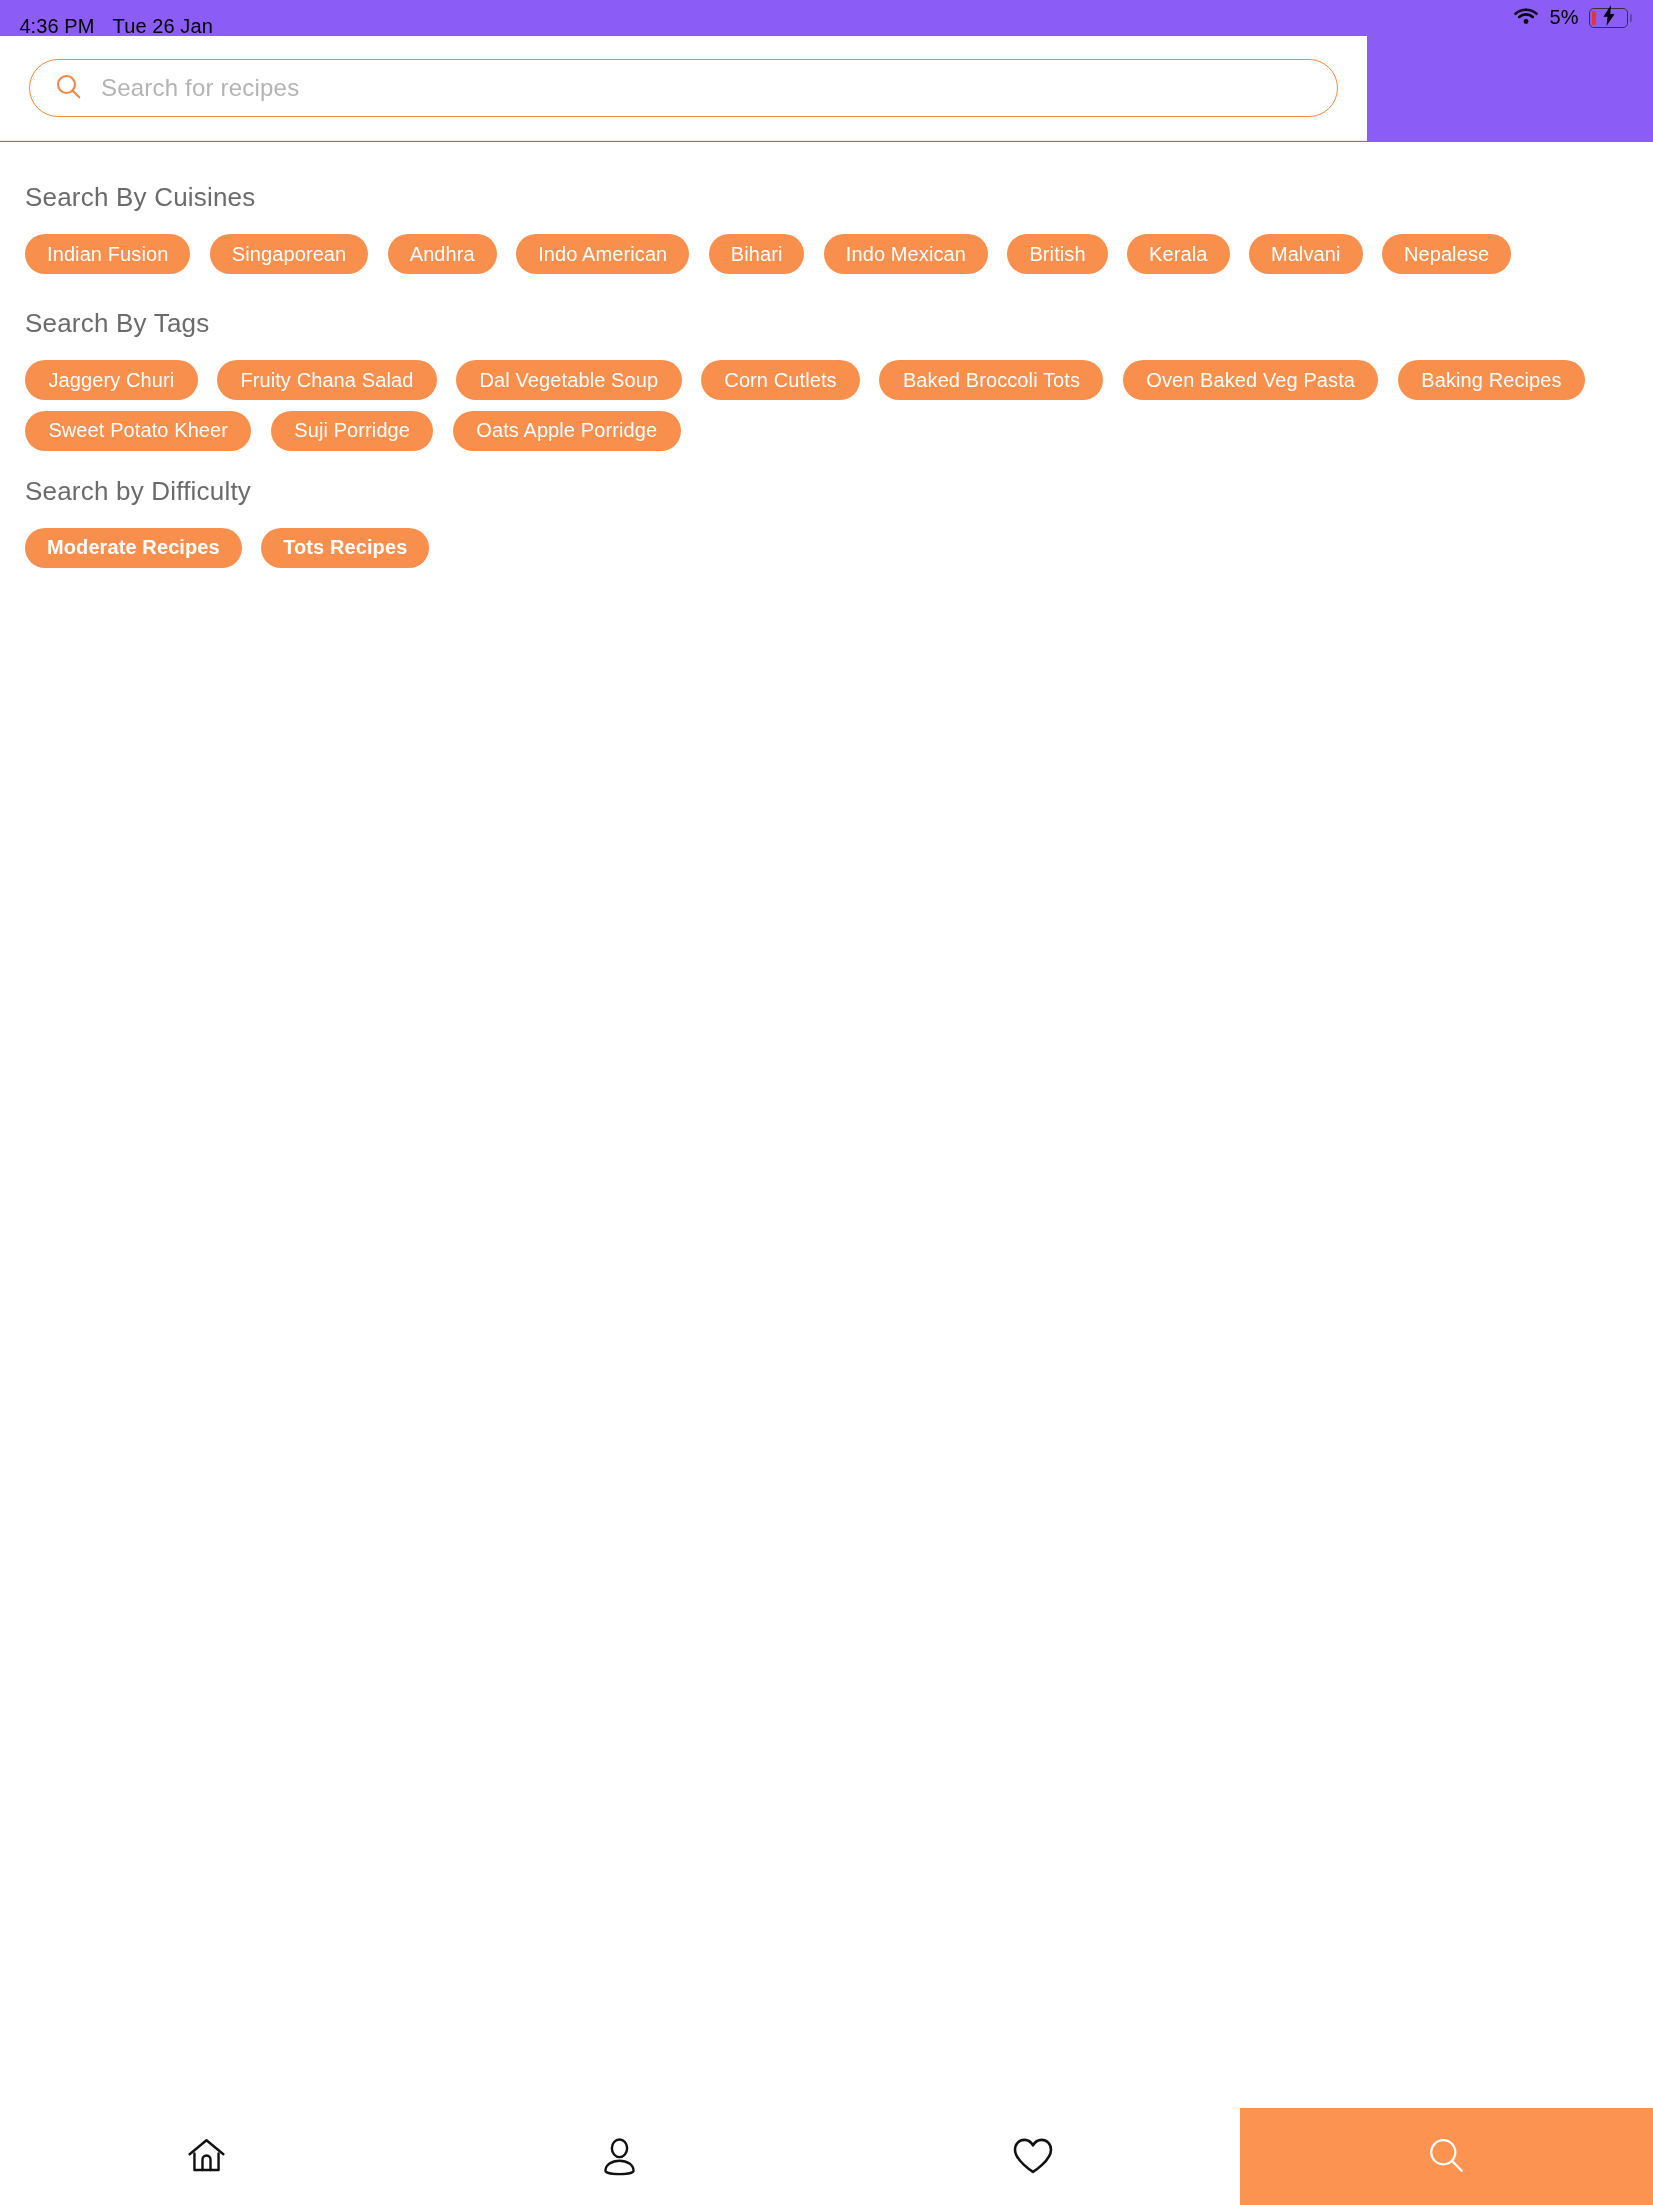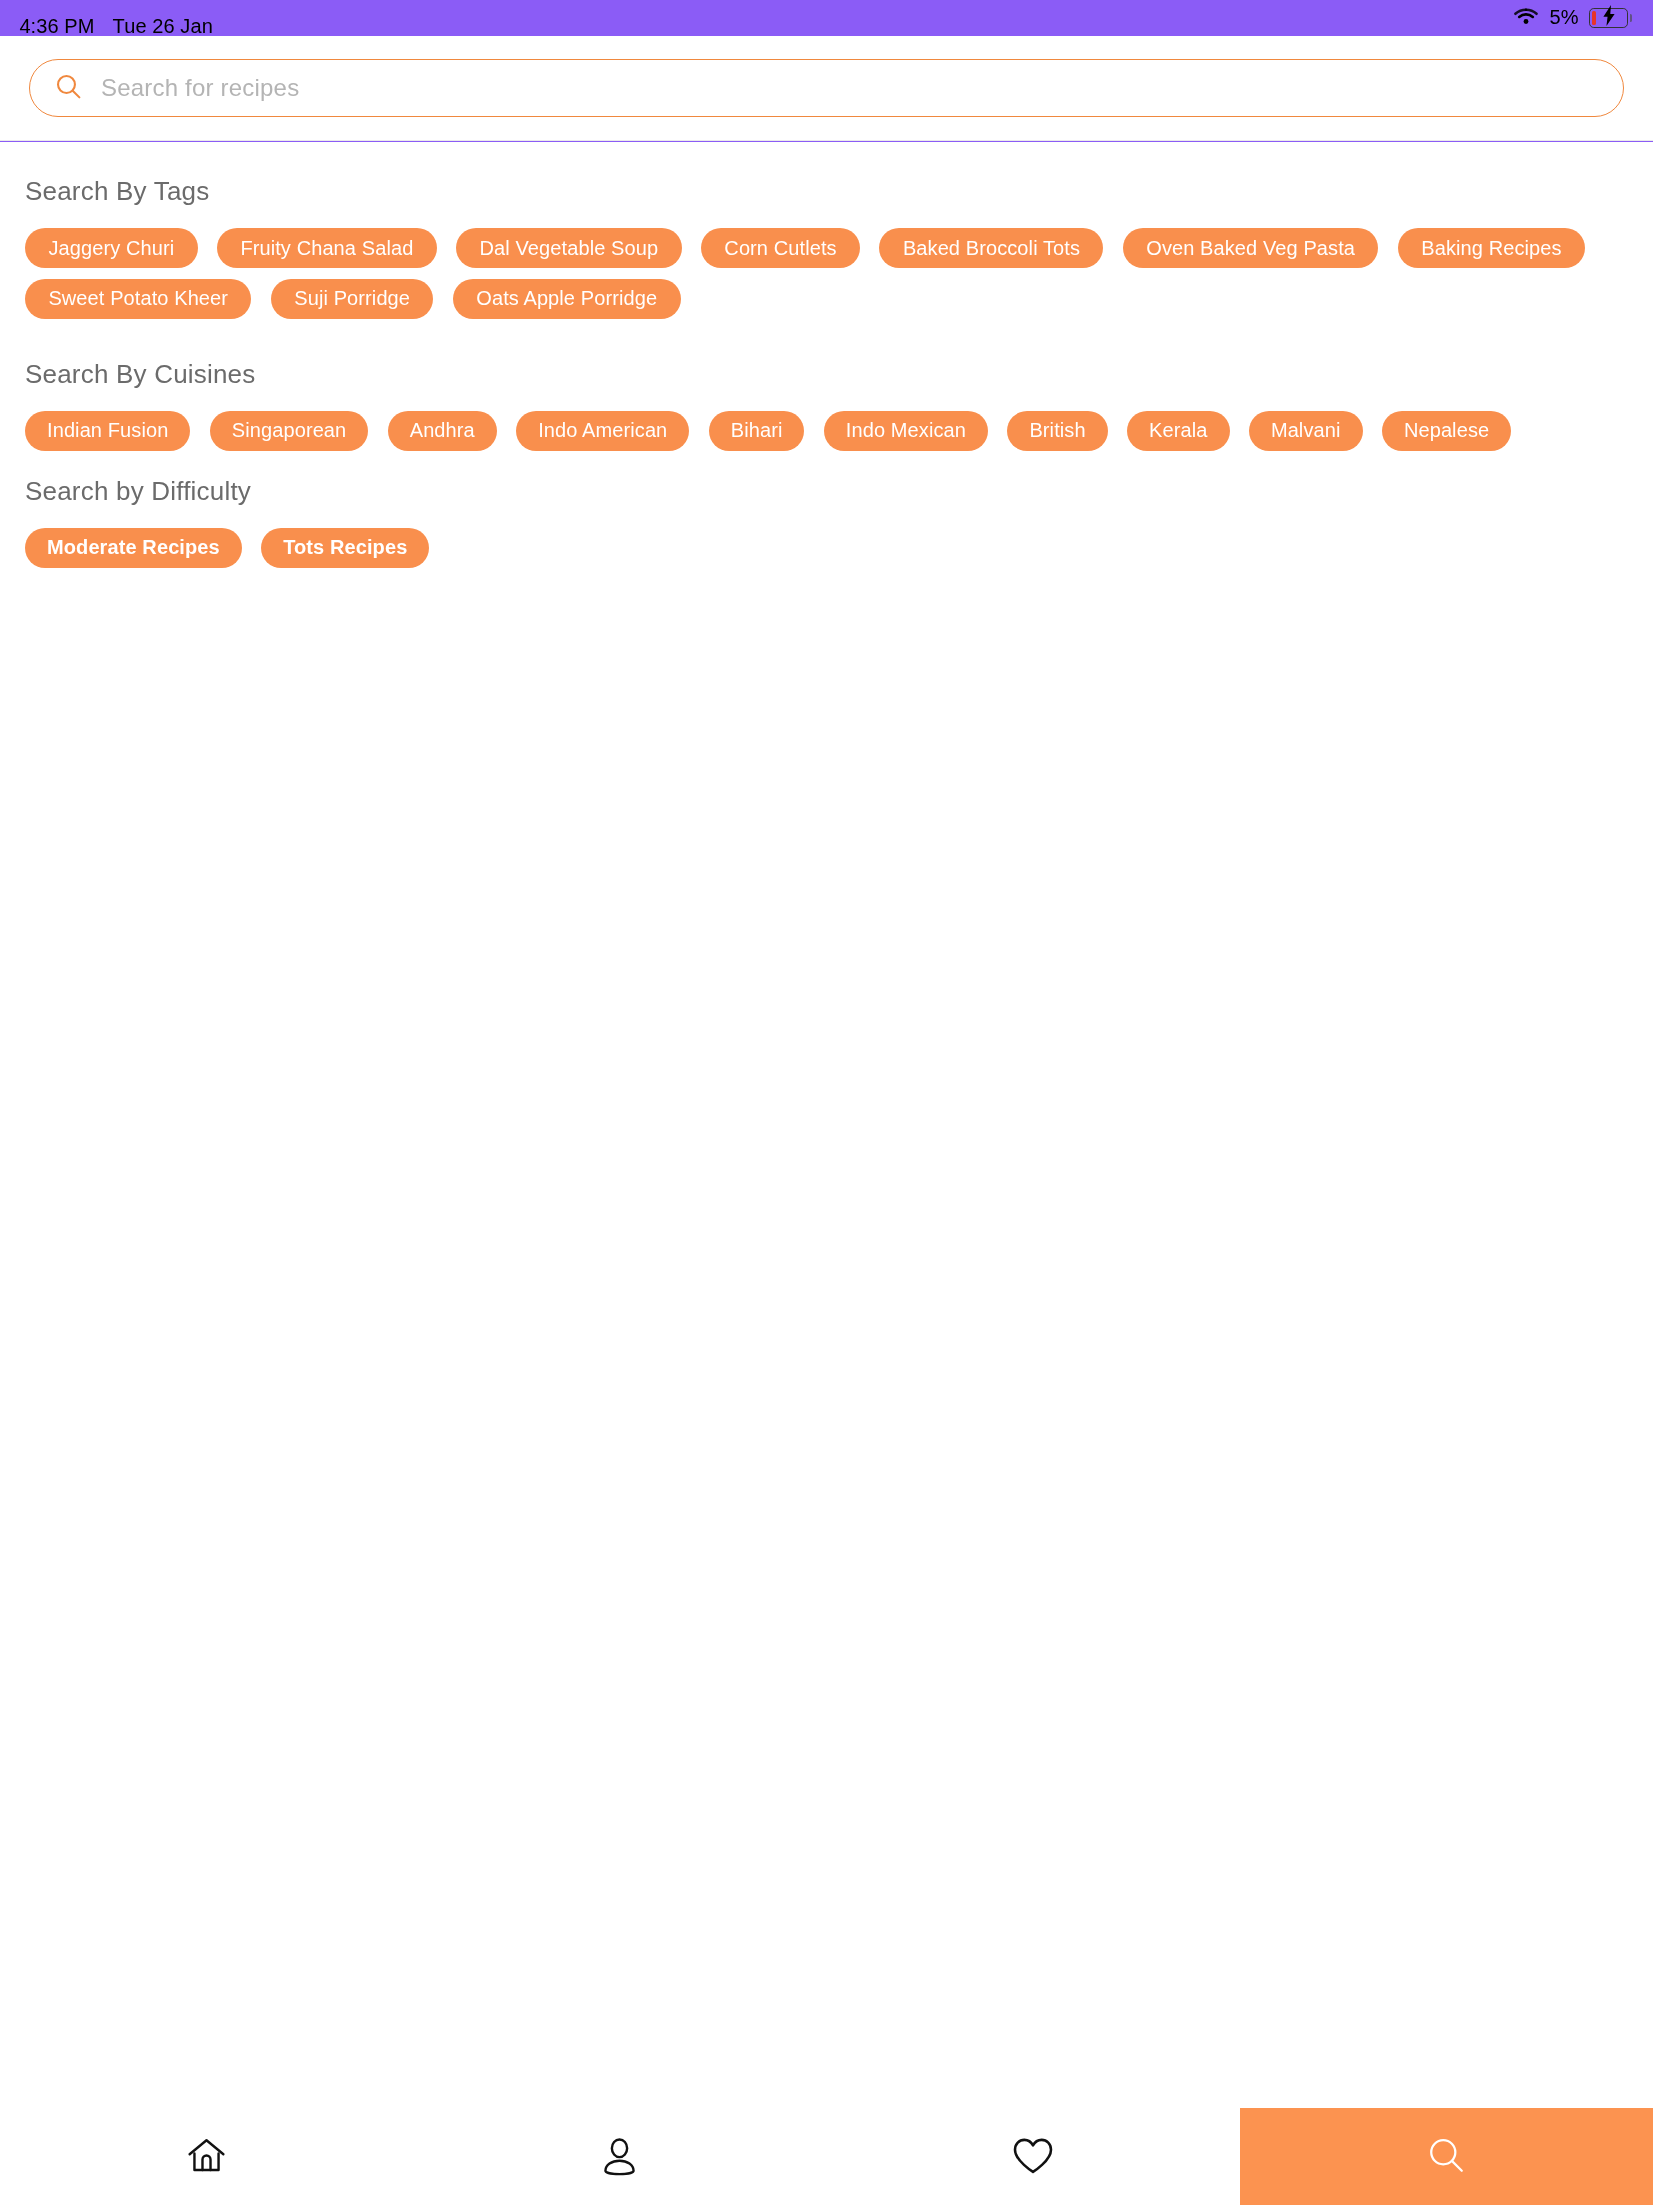--- a/index.html
+++ b/index.html
@@ -69,21 +69,21 @@
     background: #4a4a4a;
     border-radius: 0 1.6px 1.6px 0;
     margin-left: 1.6px;
     opacity: 0.65;
   }
 
   
   .searchbar-region {
     position: absolute;
     top: 36px; left: 0;
-    width: 1653px;
+    width: 1367px;
     height: 105px;
     background: #ffffff;
     border-bottom: 1.6px solid #eaeaea;
     display: flex;
     align-items: center;
     padding: 0 29px;
   }
   .search-field {
     width: 100%;
     height: 58px;
@@ -211,53 +211,53 @@
         <svg width="29" height="29" viewBox="0 0 36 36" aria-hidden="true">
           <circle cx="15.5" cy="15.5" r="10.5" fill="none" stroke="#f0883e" stroke-width="2.6"></circle>
           <line x1="23.2" y1="23.2" x2="31.5" y2="31.5" stroke="#f0883e" stroke-width="2.6" stroke-linecap="round"></line>
         </svg>
       </span>
       <span class="search-placeholder">Search for recipes</span>
     </div>
   </div>
 
   <div class="content">
+
+    <div class="section sec-cuisines">
+      <div class="section-title">Search By Cuisines</div>
+      <div class="chip-row">
+        <div class="chip">Indian Fusion</div>
+        <div class="chip">Singaporean</div>
+        <div class="chip">Andhra</div>
+        <div class="chip">Indo American</div>
+        <div class="chip">Bihari</div>
+        <div class="chip">Indo Mexican</div>
+        <div class="chip">British</div>
+        <div class="chip">Kerala</div>
+        <div class="chip">Malvani</div>
+        <div class="chip">Nepalese</div>
+      </div>
+    </div>
 
     <div class="section sec-tags">
       <div class="section-title">Search By Tags</div>
       <div class="chip-row">
         <div class="chip">Jaggery Churi</div>
         <div class="chip">Fruity Chana Salad</div>
         <div class="chip">Dal Vegetable Soup</div>
         <div class="chip">Corn Cutlets</div>
         <div class="chip">Baked Broccoli Tots</div>
         <div class="chip">Oven Baked Veg Pasta</div>
         <div class="chip">Baking Recipes</div>
         <div class="chip">Sweet Potato Kheer</div>
         <div class="chip">Suji Porridge</div>
         <div class="chip">Oats Apple Porridge</div>
       </div>
     </div>
 
-    <div class="section sec-cuisines">
-      <div class="section-title">Search By Cuisines</div>
-      <div class="chip-row">
-        <div class="chip">Indian Fusion</div>
-        <div class="chip">Singaporean</div>
-        <div class="chip">Andhra</div>
-        <div class="chip">Indo American</div>
-        <div class="chip">Bihari</div>
-        <div class="chip">Indo Mexican</div>
-        <div class="chip">British</div>
-        <div class="chip">Kerala</div>
-        <div class="chip">Malvani</div>
-        <div class="chip">Nepalese</div>
-      </div>
-    </div>
-
     <div class="section sec-difficulty">
       <div class="section-title">Search by Difficulty</div>
       <div class="chip-row">
         <div class="chip">Moderate Recipes</div>
         <div class="chip">Tots Recipes</div>
       </div>
     </div>
 
   </div>
 

